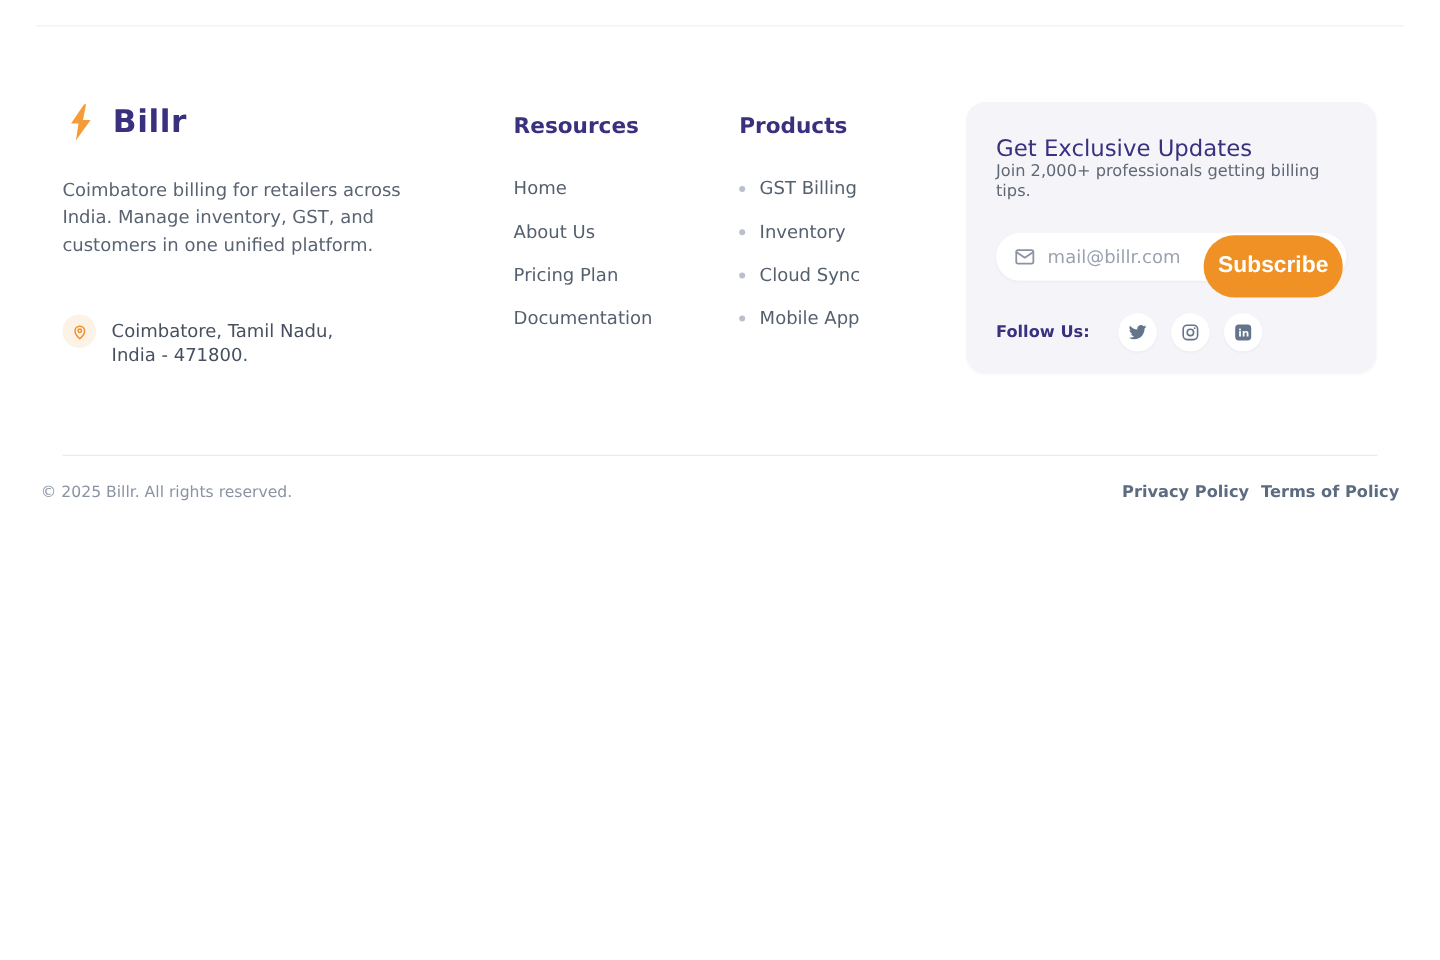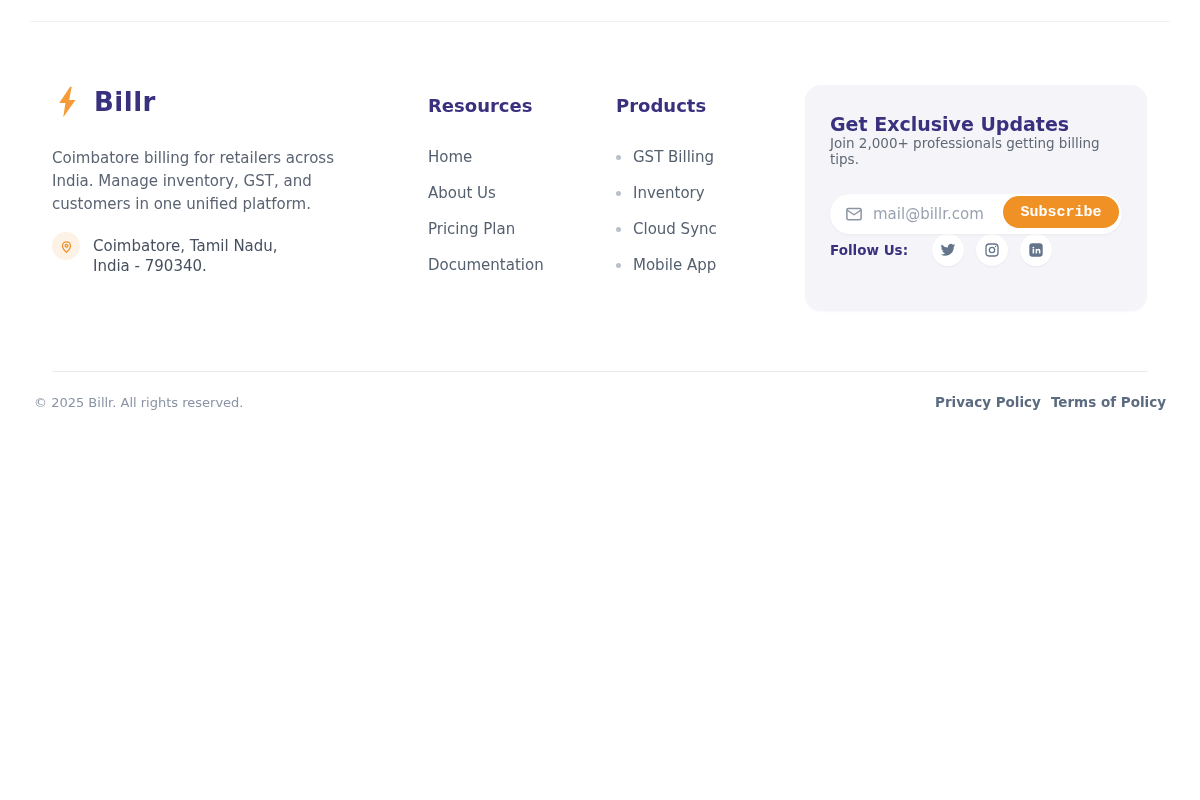--- a/index.html
+++ b/index.html
@@ -9,49 +9,49 @@
   .top-divider { margin:21px 30px 0; border-top:1px solid #f1f1f4; }
 
   .footer { padding:63px 52px 0; }
   .footer-grid { display:grid; grid-template-columns:376px 188px 189px 342px; }
 
   
   .logo-row { display:flex; align-items:center; gap:12px; }
   .logo-bolt { width:30px; height:34px; display:block; }
   .logo-name { font-size:26px; font-weight:bold; color:#39307e; letter-spacing:.5px; }
   .brand-desc { margin-top:28px; width:314px; font-size:15px; line-height:23px; color:#5a6372; }
-  .contact-list { margin-top:16px; }
+  .contact-list { margin-top:46px; }
   .contact-row { display:flex; align-items:flex-start; gap:13px; margin-bottom:13px; }
   .icon-circle { width:28px; height:28px; border-radius:50%; background:#fdf2e6;
     display:flex; align-items:center; justify-content:center; flex:0 0 auto; }
   .contact-text { font-size:15px; line-height:20px; color:#47505f; padding-top:4px; }
 
   
   .col-title { font-size:18px; font-weight:bold; color:#39307e; padding-top:10px; }
   .link-list { list-style:none; margin-top:31px; }
   .link-list li { display:flex; align-items:center; gap:12px; font-size:15px;
     color:#55606f; margin-bottom:16px; line-height:20px; cursor:pointer; }
   .bullet { width:5px; height:5px; border-radius:50%; background:#b9c0cb; flex:0 0 auto; }
 
   
   .news-card { background:#f5f5f9; border-radius:16px; padding:28px 25px 24px;
     height:226px; box-shadow:0 1px 2px rgba(20,20,60,.03); }
-  .news-title { font-size:19px; font-weight:bold; color:#39307e; }
+  .news-title { font-size:19px; font-weight:normal; color:#39307e; }
   .news-sub { font-size:13.5px; color:#5f6875; }
   .subscribe-pill { margin-top:27px; position:relative; background:#ffffff; height:40px;
     border-radius:999px; display:flex; align-items:center;
     box-shadow:0 1px 3px rgba(20,20,60,.05); }
   .pill-mail-icon { margin:0 10px 0 15px; display:flex; }
   .email-input { flex:1; min-width:0; border:none; outline:none; background:transparent;
     font-size:15px; color:#47505f; font-family:inherit; padding-right:122px; }
   .email-input::placeholder { color:#9aa2b1; }
-  .subscribe-btn { position:absolute; right:3px; top:2px; height:32px; width:116px;
+  .subscribe-btn { position:absolute; right:3px; top:2px; height:52px; width:116px;
     border:none; border-radius:999px; background:#f09125; color:#ffffff;
-    font-size:15px; font-weight:bold; font-family:Liberation Mono, monospace; cursor:pointer; }
-  .follow-row { display:flex; align-items:center; }
+    font-size:19px; font-weight:bold; font-family:Liberation Sans, sans-serif; cursor:pointer; }
+  .follow-row { margin-top:27px; display:flex; align-items:center; }
   .follow-label { font-size:13.5px; font-weight:bold; color:#39307e; margin-right:24px; }
   .social-circle { width:32px; height:32px; border-radius:50%; background:#ffffff;
     display:flex; align-items:center; justify-content:center; margin-right:12px;
     cursor:pointer; box-shadow:0 1px 2px rgba(20,20,60,.05); }
 
   
   .bottom-divider { margin:60px 52px 0; border-top:1px solid #eaeaee; }
   .bottom-bar { display:flex; justify-content:space-between; align-items:center;
     padding:22px 34px 0; }
   .copyright { font-size:13px; color:#8a93a3; }
@@ -79,21 +79,21 @@
       <div class="contact-list">
         <div class="contact-row">
           <span class="icon-circle">
             <svg width="15" height="15" viewBox="0 0 24 24" fill="none" stroke="#ef8f2a" stroke-width="2">
               <path d="M12 21.3s-6.4-5.5-6.4-10.4a6.4 6.4 0 1 1 12.8 0c0 4.9-6.4 10.4-6.4 10.4z"></path>
               <circle cx="12" cy="10.7" r="2.3"></circle>
             </svg>
           </span>
           <span class="contact-text">
             <span>Coimbatore, Tamil Nadu,</span><br>
-            <span>India - 790340.</span>
+            <span>India - 471800.</span>
           </span>
         </div>
 
 
       </div>
     </div>
 
     <div>
       <div class="col-title">Resources</div>
       <ul class="link-list">

